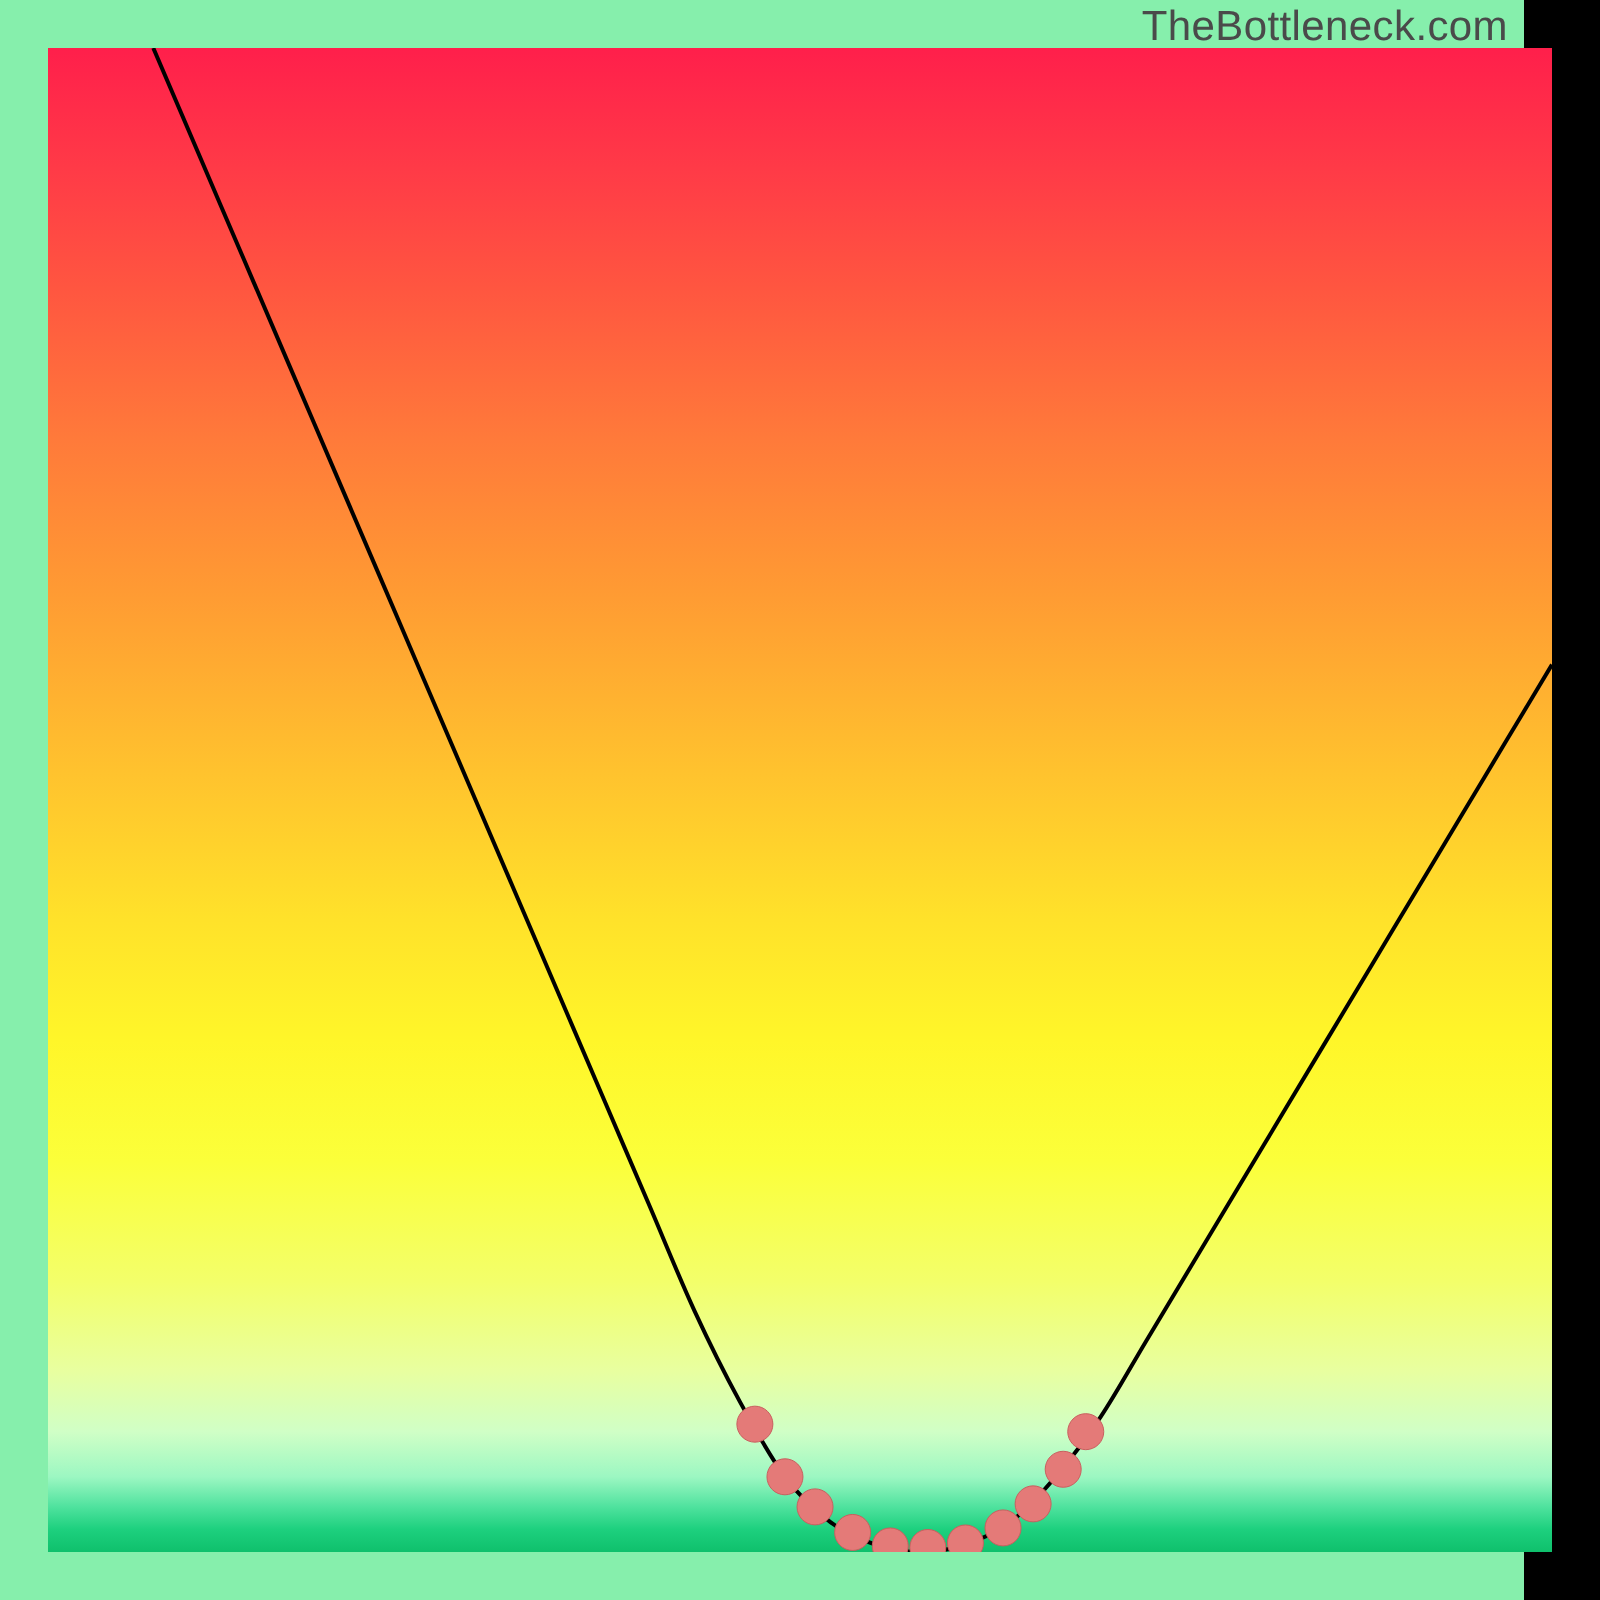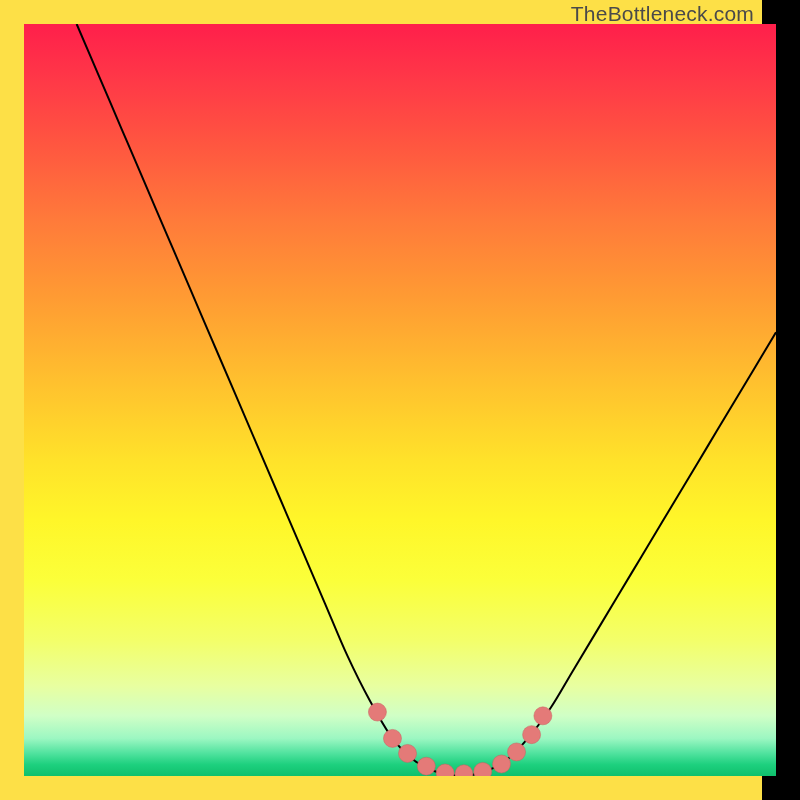--- a/index.html
+++ b/index.html
@@ -8,21 +8,21 @@
     width: 800px;
     height: 800px;
     background: #000;
     overflow: hidden;
     font-family: Arial, Helvetica, sans-serif;
   }
   .frame {
     position: absolute;
     left: 0; top: 0;
     width: 762px; height: 800px;
-    background: #fde047;
+    background: #86efac;
   }
   .plot {
     position: absolute;
     left: 24px;
     top: 24px;
     width: 752px;
     height: 752px;
     overflow: hidden;
   }
   .gradient {

